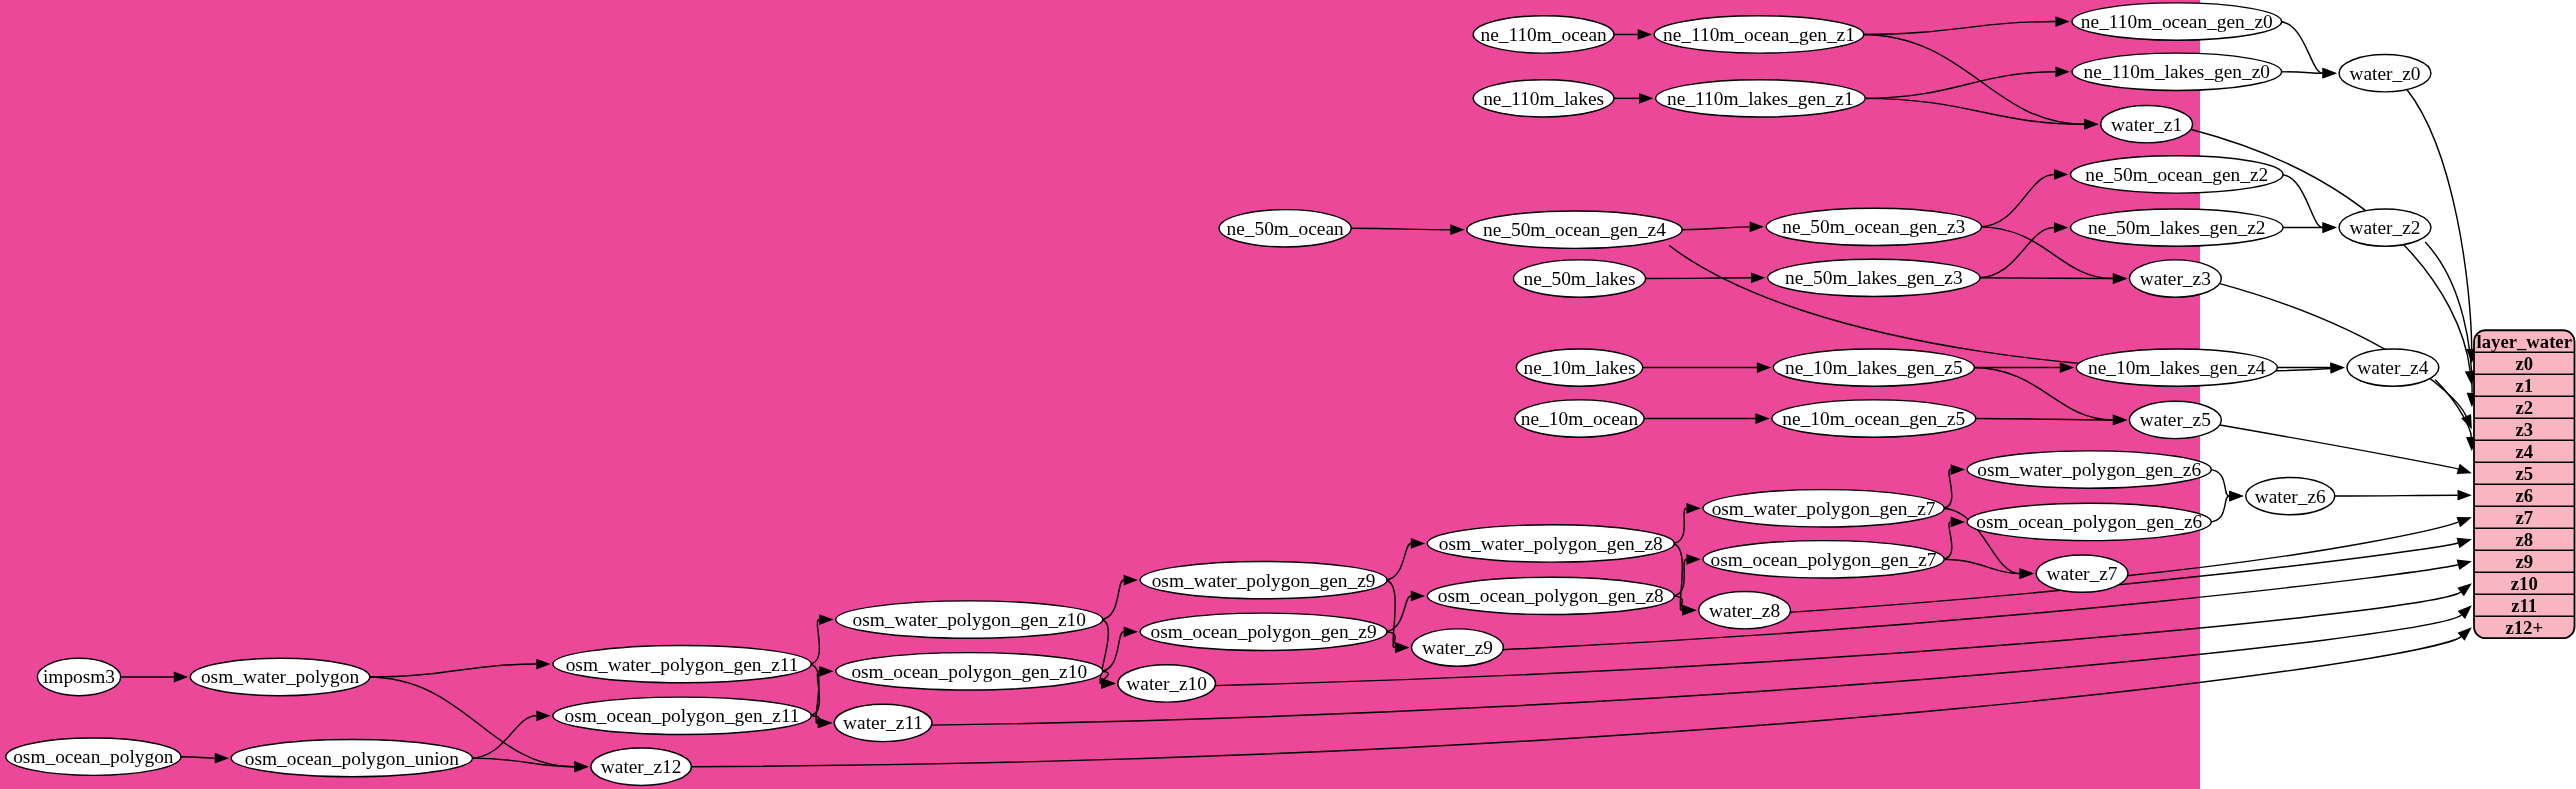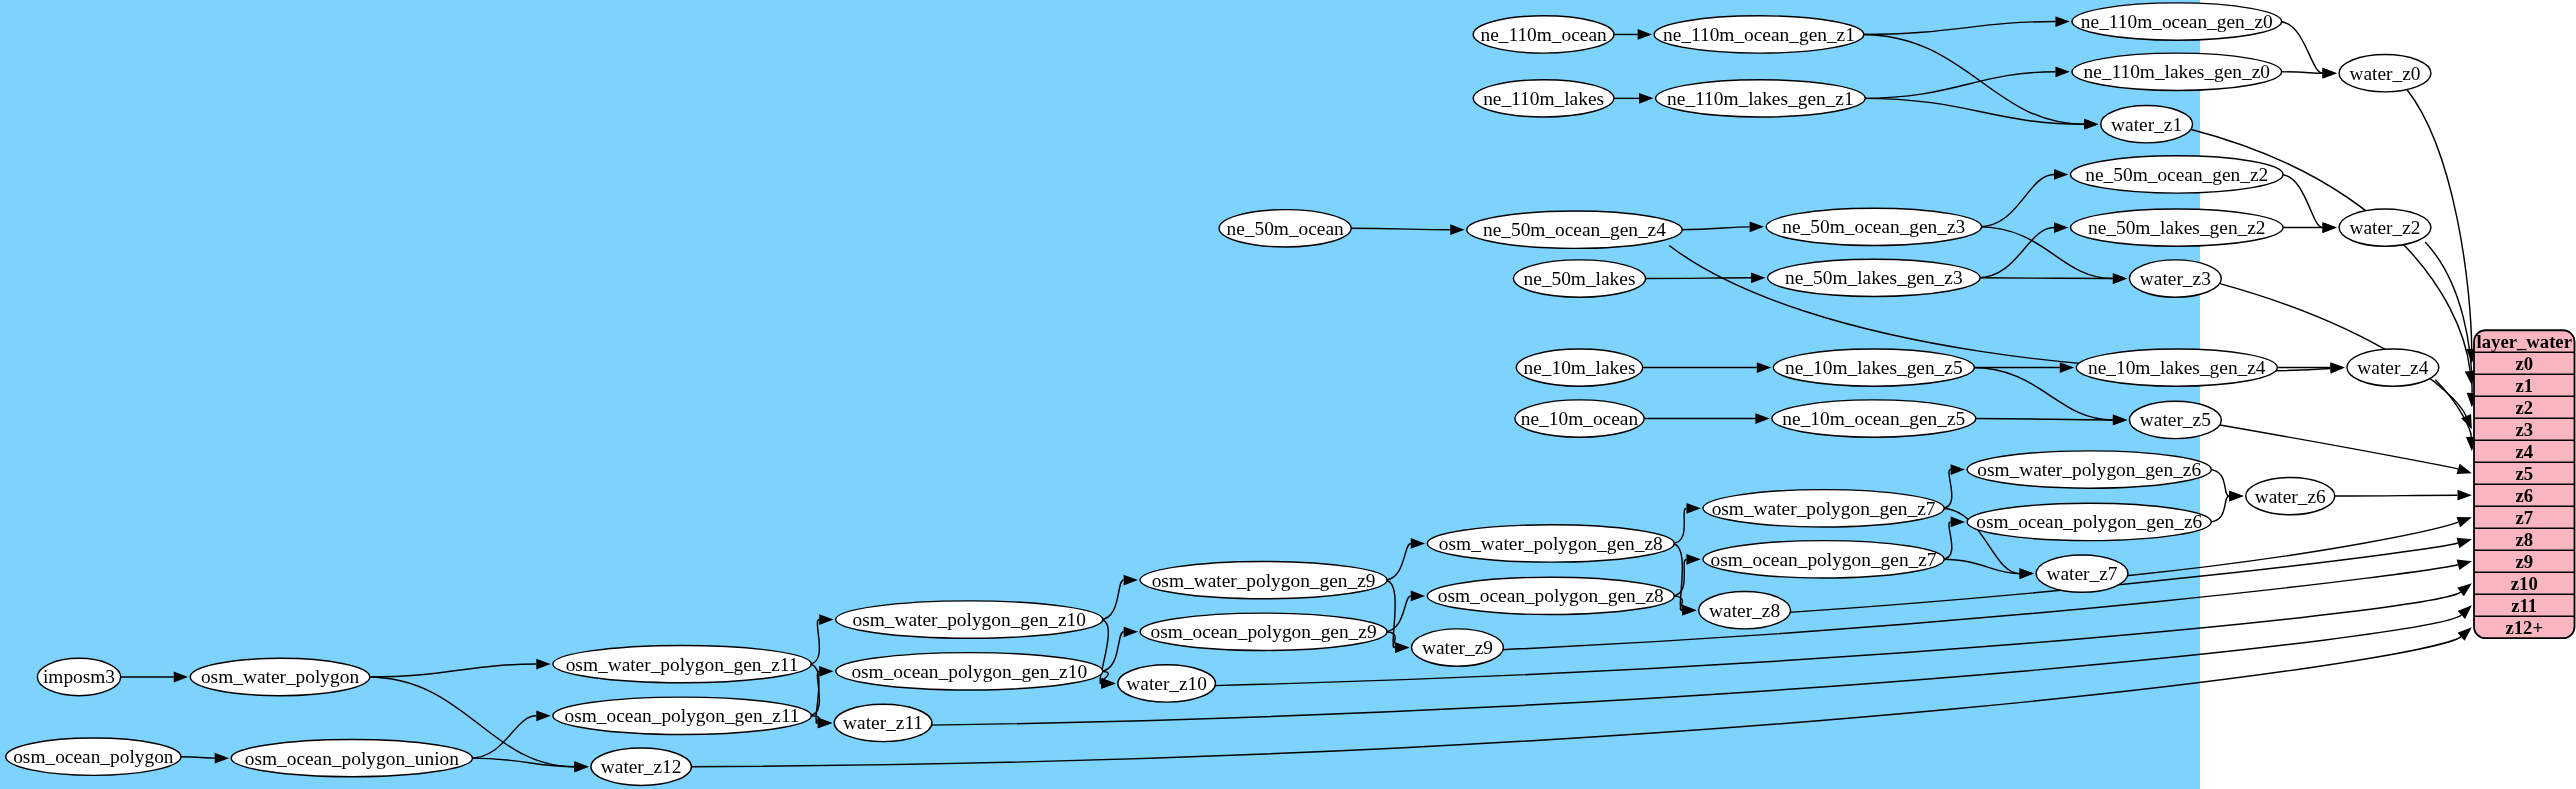--- a/index.html
+++ b/index.html
@@ -4,21 +4,21 @@
 <style>
   html, body {
     margin: 0;
     padding: 0;
     background: #ffffff;
   }
   #canvas-wrap {
     position: relative;
     width: 2200px;
     height: 789px;
-    background: #7dd3fc;
+    background: #ec4899;
     font-family: "Liberation Serif", "DejaVu Serif", serif;
   }
   svg { display: block; }
   .node-ellipse {
     fill: #ffffff;
     stroke: #000000;
     stroke-width: 2;
   }
   .node-label {
     fill: #000000;

